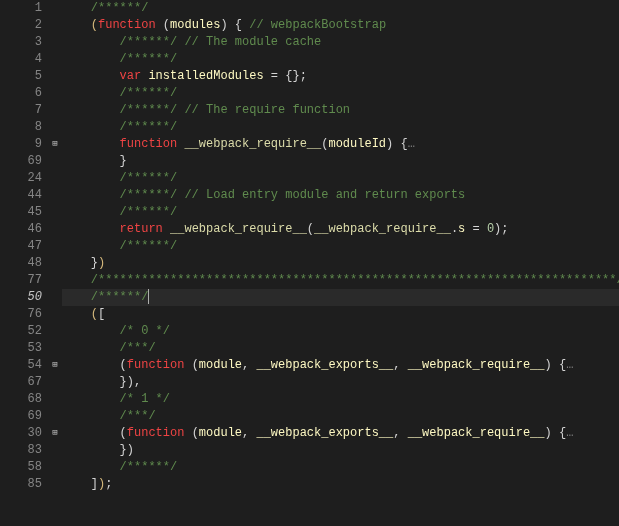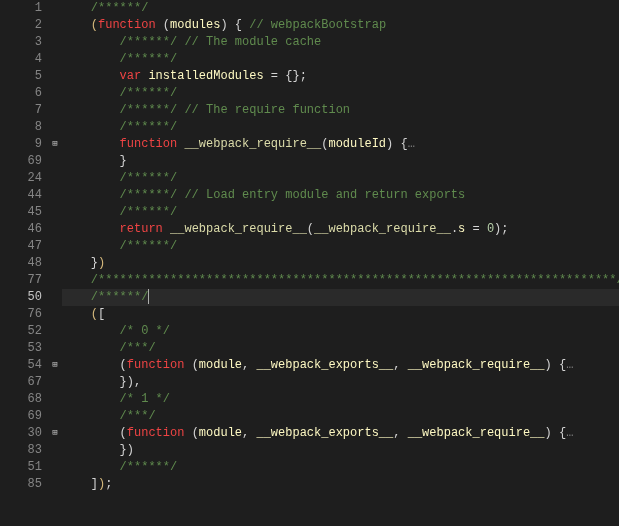--- a/index.html
+++ b/index.html
@@ -79,31 +79,31 @@
       <div class="gut-line">8</div>
       <div class="gut-line">9</div>
       <div class="gut-line">69</div>
       <div class="gut-line">24</div>
       <div class="gut-line">44</div>
       <div class="gut-line">45</div>
       <div class="gut-line">46</div>
       <div class="gut-line">47</div>
       <div class="gut-line">48</div>
       <div class="gut-line">77</div>
-      <div class="gut-line" style="color: rgb(198, 198, 198);">50</div>
+      <div class="gut-line" style="color: rgb(198, 198, 198); font-style: italic;">50</div>
       <div class="gut-line">76</div>
       <div class="gut-line">52</div>
       <div class="gut-line">53</div>
       <div class="gut-line">54</div>
       <div class="gut-line">67</div>
       <div class="gut-line">68</div>
       <div class="gut-line">69</div>
       <div class="gut-line">30</div>
       <div class="gut-line">83</div>
-      <div class="gut-line">51</div>
+      <div class="gut-line">58</div>
       <div class="gut-line">85</div>
     </div>
   <div class="fold-col">
       <span class="fold"></span>
       <span class="fold"></span>
       <span class="fold"></span>
       <span class="fold"></span>
       <span class="fold"></span>
       <span class="fold"></span>
       <span class="fold"></span>

